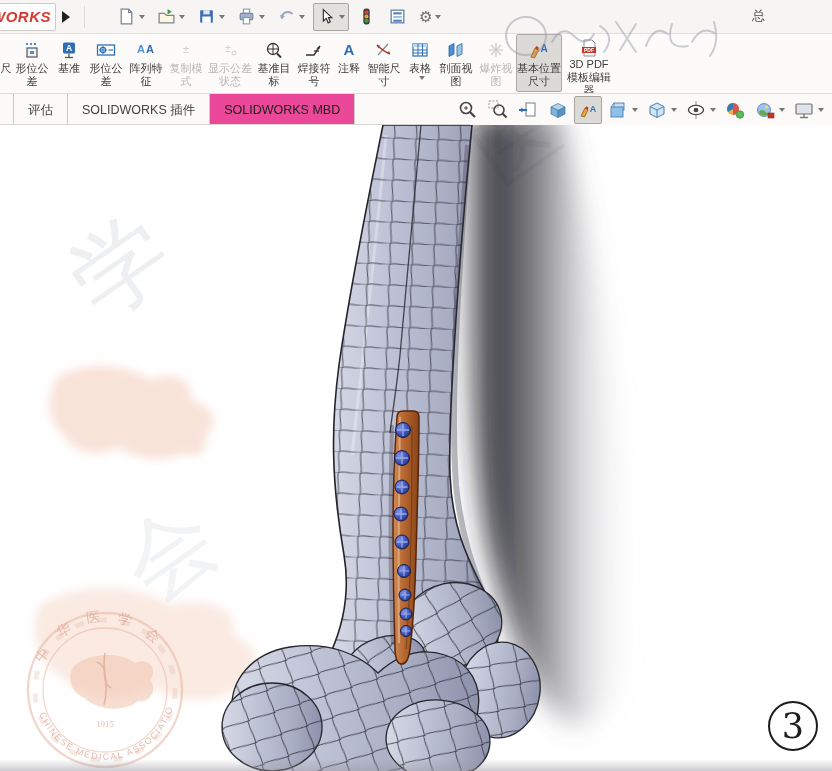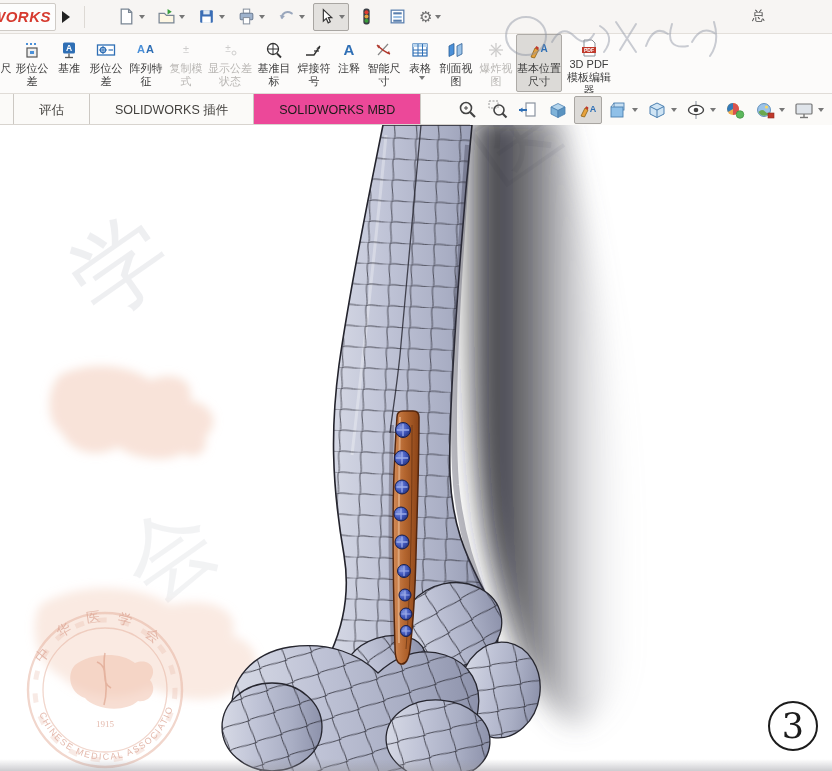--- a/index.html
+++ b/index.html
@@ -30,21 +30,21 @@
   .rbtn.active{background:#dcdad7;border-color:#aeaba7;}
   .ricon{height:24px;display:flex;align-items:center;justify-content:center;}
   .rlabel{font-size:11px;line-height:1.18;text-align:center;color:#3c3c3c;white-space:pre-line;}
   .rbtn.disabled .rlabel{color:#b9b7b4;}
   .rbtn.disabled .ricon{opacity:.4;filter:grayscale(1);}
   .rcaret{margin-top:1px;}
   .clipped{overflow:hidden;}
   
   .tabrow{position:absolute;left:0;top:93px;width:832px;height:32px;background:#fbfaf8;
           border-top:1px solid #e0dcd7;display:flex;align-items:stretch;}
-  .tab{display:flex;align-items:center;padding:0 25px;font-size:12.5px;color:#44423f;
+  .tab{display:flex;align-items:center;padding:0 14px;font-size:12.5px;color:#44423f;
        border-right:1px solid #ccc8c3;}
   .tab:first-child{border-left:1px solid #ccc8c3;margin-left:13px;}
   .tab.active{color:#1d1c1b;background:#ec4899;border-bottom:1px solid #fbfaf8;}
   .tabrow-underline{position:absolute;left:0;top:124px;width:470px;height:1px;background:#d8d4cf;}
   
   .hud{position:absolute;right:4px;top:96px;display:flex;align-items:center;z-index:5;}
   .hudbtn{display:flex;align-items:center;height:26px;padding:0 2px;margin:0 1px;border:1px solid transparent;border-radius:2px;}
   .hudbtn.pressed{background:#dcdad7;border-color:#a9a6a2;}
   .hicon{width:22px;height:22px;display:block;}
   

